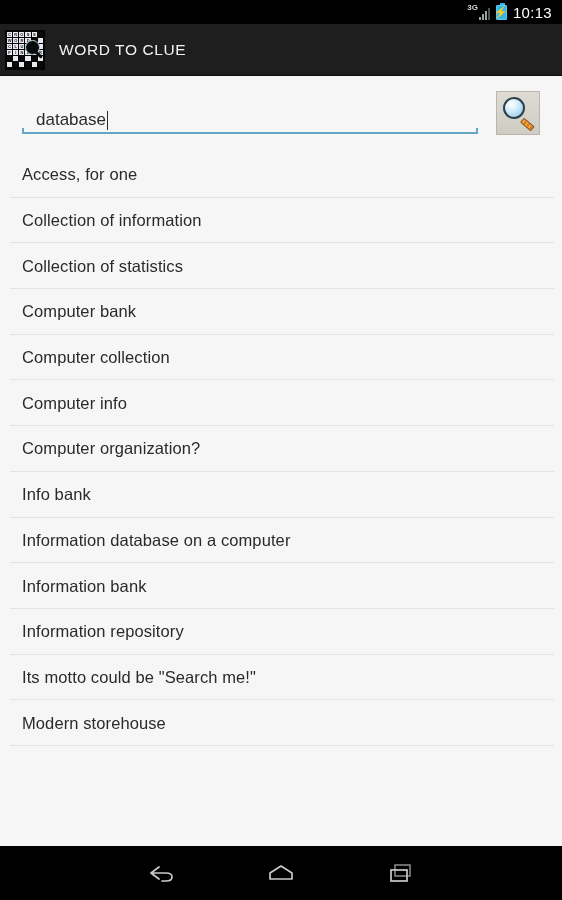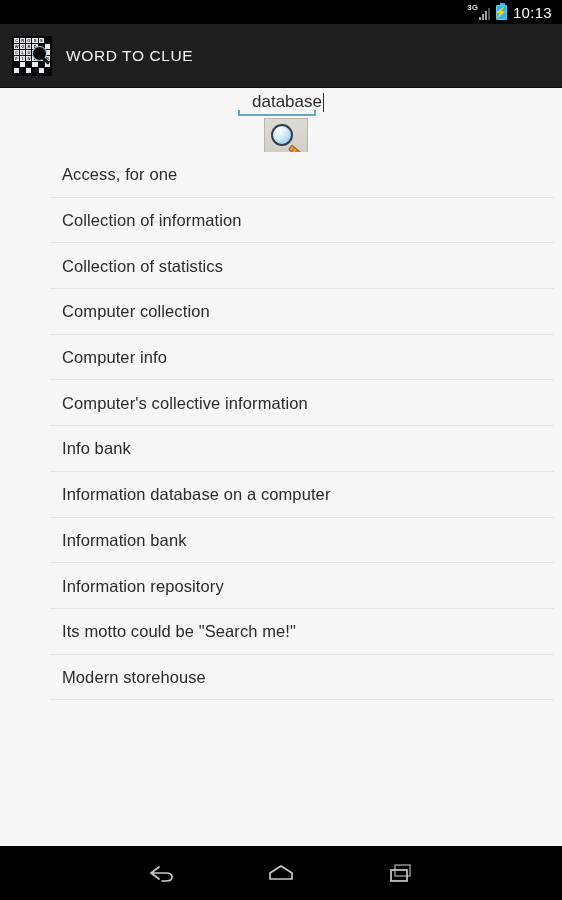--- a/index.html
+++ b/index.html
@@ -34,22 +34,22 @@
     content:""; position:absolute; top:-3px; left:3px; width:5px; height:2px; background:#33b5e5;
   }
   .batt .bolt{
     position:absolute; inset:0; display:flex; align-items:center; justify-content:center;
     color:#ffffff; font-size:11px; line-height:1;
   }
   .clock{ color:#ffffff; font-size:15px; letter-spacing:0.3px; }
 
   
   .actionbar{
-    height:64px; background:#1e1e1e;
-    display:flex; align-items:center; padding-left:12px;
+    height:52px; background:#1e1e1e;
+    display:flex; align-items:center; padding-left:5px;
     border-bottom:1px solid #0c0c0c;
   }
   .app-icon{
     width:40px; height:40px; position:relative; background:#050505;
     display:grid; grid-template-columns:repeat(6,1fr); grid-template-rows:repeat(6,1fr);
     gap:1px; padding:2px;
   }
   .app-icon span{ background:#0a0a0a; }
   .app-icon span.on{
     background:#e8e8ee; color:#14141c; font-size:4px; line-height:5px;
@@ -66,21 +66,21 @@
     background:linear-gradient(90deg,#f6a02a,#d4761a);
     transform:rotate(42deg); border-radius:1px;
   }
   .app-title{
     color:#f2f2f2; font-size:15.5px; margin-left:14px; letter-spacing:0.6px;
   }
 
   
   .searchrow{
     height:76px; background:#f6f6f6; position:relative;
-    display:flex; align-items:center; padding:0 22px;flex-direction:column;
+    display:flex; align-items:center; padding:0 22px;
   }
   .field-wrap{ position:relative; flex:1; height:44px; display:flex; align-items:flex-end; }
   .field-text{
     font-size:17px; color:#2b2b2b; padding-left:14px; padding-bottom:6px;
     display:flex; align-items:center; white-space:pre;
   }
   .caret{
     display:inline-block; width:1px; height:19px; background:#2b2b2b; margin-left:1px;
   }
   .field-underline{
@@ -105,21 +105,21 @@
   .btn-handle{
     position:absolute; left:25px; top:25px; width:14px; height:6px;
     background:repeating-linear-gradient(90deg,#f2a33a 0 2px,#d97a1d 2px 4px);
     border:1px solid #8a4f12; transform:rotate(40deg); transform-origin:left center;
     border-radius:1px;
   }
 
   
   .list{
     position:absolute; left:0; right:0; top:152px; bottom:54px;
-    background:#f6f6f6; overflow:hidden;padding-left:40px;
+    background:#f6f6f6; overflow:hidden;
   }
   .list-item{
     height:45.7px; display:flex; align-items:center;
     padding-left:22px; position:relative; background:#f6f6f6;
   }
   .list-item .lbl{
     font-size:16.5px; color:#2a2a2a; letter-spacing:0.1px;
   }
   .list-item:after{
     content:""; position:absolute; left:10px; right:8px; bottom:0;
@@ -220,27 +220,30 @@
     <div class="list-item">
         <span class="lbl">Access, for one</span>
       </div>
     <div class="list-item">
         <span class="lbl">Collection of information</span>
       </div>
     <div class="list-item">
         <span class="lbl">Collection of statistics</span>
       </div>
     <div class="list-item">
+        <span class="lbl">Computer bank</span>
+      </div>
+    <div class="list-item">
         <span class="lbl">Computer collection</span>
       </div>
     <div class="list-item">
         <span class="lbl">Computer info</span>
       </div>
     <div class="list-item">
-        <span class="lbl">Computer's collective information</span>
+        <span class="lbl">Computer organization?</span>
       </div>
     <div class="list-item">
         <span class="lbl">Info bank</span>
       </div>
     <div class="list-item">
         <span class="lbl">Information database on a computer</span>
       </div>
     <div class="list-item">
         <span class="lbl">Information bank</span>
       </div>

